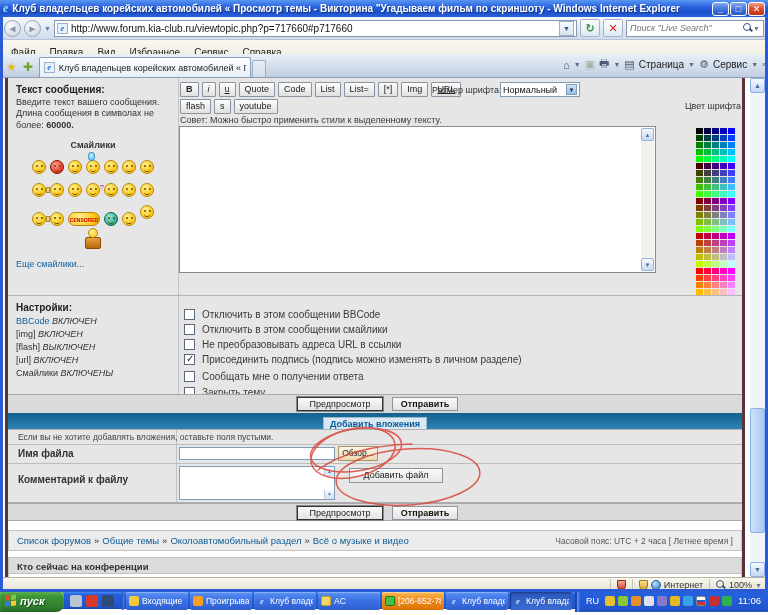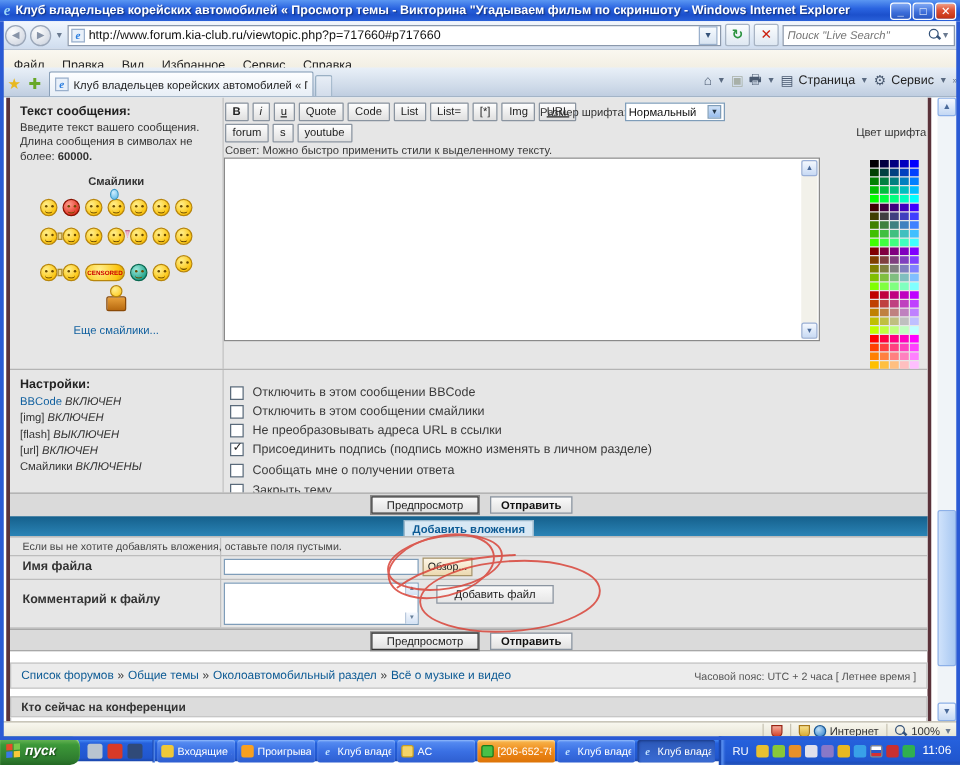--- a/index.html
+++ b/index.html
@@ -91,21 +91,21 @@
     clip-path:polygon(0 0,100% 0,50% 100%); }
   .sm.censored { width:32px; border-radius:8px; }
   .sm.censored::before,.sm.censored::after { display:none; }
   .sm.censored b { position:absolute; left:0; right:0; top:4px; font-size:5px; color:#c00; text-align:center; letter-spacing:0; }
   .sm.raised { position:relative; top:-7px; }
   .sm.gift { width:16px; height:12px; border-radius:2px; margin-top:8px;
     background:linear-gradient(#e8a03a,#b86a10); border-color:#8a4a08; }
   .sm.gift::before,.sm.gift::after { display:none; }
   .sm.gift i { position:absolute; left:2px; top:-10px; width:10px; height:10px; border-radius:50%;
     background:radial-gradient(circle at 35% 30%,#ffef8e,#fcc612); border:1px solid #b8860b; }
-  .more-sm { text-align:center; margin-top:14px; font-size:9px; color:#0f5f9e; }
+  .more-sm { margin-top:14px; font-size:9px; color:#0f5f9e; }
 
   .bbrow { position:absolute; left:172px; display:flex; gap:3px; }
   .fbtn { height:15px; padding:1px 5px; font-size:9px; color:#222; border:1px solid #8a94a0; border-radius:1px;
     background:linear-gradient(#fefefe,#e0e0e0); line-height:11px; }
   .fbtn.b { font-weight:bold; } .fbtn.i { font-style:italic; } .fbtn.u { text-decoration:underline; }
   .fs-label { position:absolute; left:424px; top:7px; font-size:9px; color:#333; }
   .fs-select { position:absolute; left:492px; top:4px; width:80px; height:15px; background:#fff; border:1px solid #7f9db9;
     font-size:9px; color:#111; padding:1px 2px; display:flex; justify-content:space-between; align-items:center; }
   .fs-select .dd { width:11px; height:11px; background:linear-gradient(#cfe2f8,#98bcec); border:1px solid #7f9db9;
     font-size:6px; text-align:center; line-height:10px; color:#234; }
@@ -303,21 +303,21 @@
           <span class="fbtn u">u</span>
           <span class="fbtn ">Quote</span>
           <span class="fbtn ">Code</span>
           <span class="fbtn ">List</span>
           <span class="fbtn ">List=</span>
           <span class="fbtn ">[*]</span>
           <span class="fbtn ">Img</span>
           <span class="fbtn u">URL</span>
         </div>
       <div class="bbrow" style="top:21px" id="bbrow2">
-          <span class="fbtn">forum</span>
+          <span class="fbtn">flash</span>
           <span class="fbtn">s</span>
           <span class="fbtn">youtube</span>
         </div>
       <span class="fs-label">Размер шрифта:</span>
       <div class="fs-select">
         <span>Нормальный</span>
         <span class="dd">▼</span>
       </div>
       <div class="tip">Совет: Можно быстро применить стили к выделенному тексту.</div>
       <div class="bigtext">

